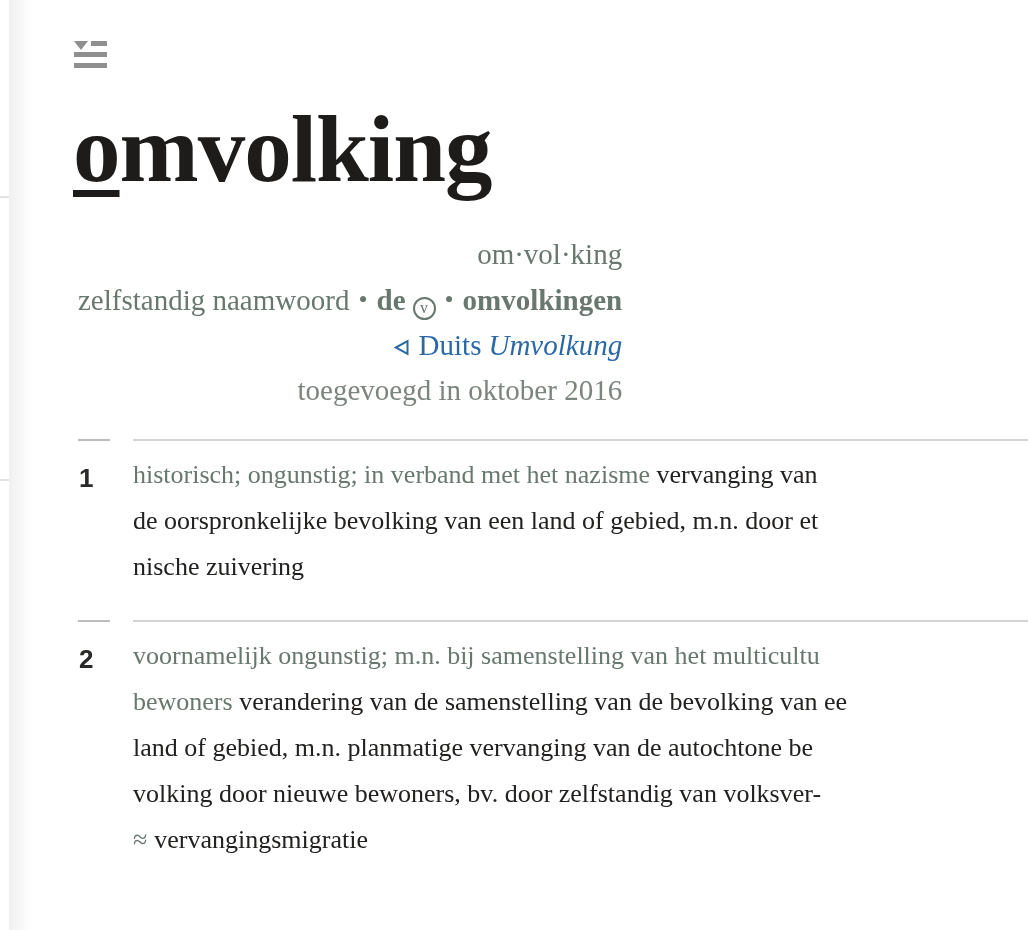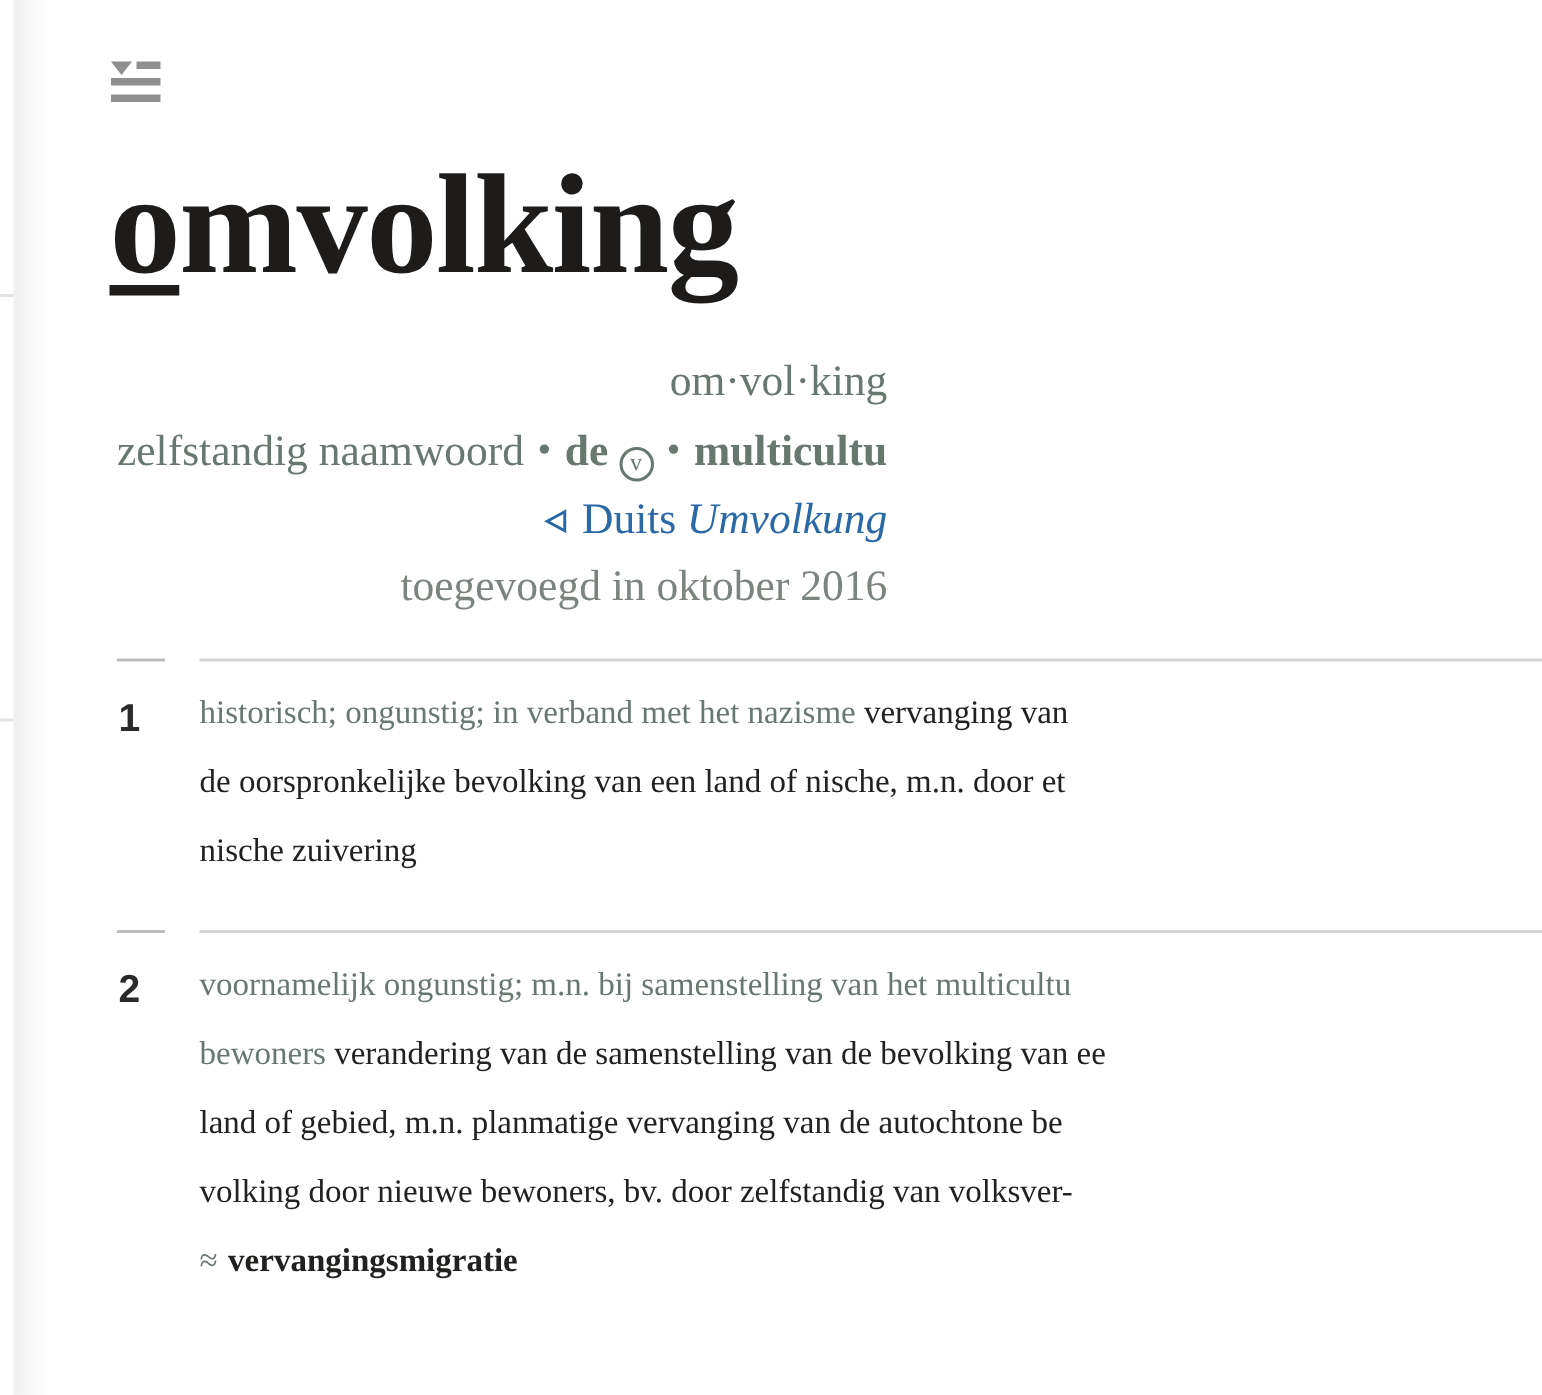--- a/index.html
+++ b/index.html
@@ -64,26 +64,26 @@
   
   .rule-short { position: absolute; left: 78px; width: 32px; height: 2px; background: #bdbdbd; }
   .rule-long  { position: absolute; left: 133px; width: 980px; height: 2px; background: #d4d4d4; }
 
   
   .sense-number {
     position: absolute; left: 79px;
     font-family: "Liberation Sans", "DejaVu Sans", sans-serif;
     font-weight: 700; font-size: 26px; line-height: 28px; color: #2a2a28;
   }
-  .sense-body { position: absolute; left: 133px; font-size: 22px; line-height: 46px; }
+  .sense-body { position: absolute; left: 133px; font-size: 26px; line-height: 46px; }
   .sense-line { white-space: nowrap; color: #22211f; }
   .seg-label { color: #68786f; }
   .seg-def { color: #22211f; }
   .seg-approx { color: #68786f; margin-right: 7px; }
-  .seg-syn { color: #22211f; font-weight: 700; }
+  .seg-syn { color: #22211f; font-weight: 400; }
 </style>
 </head>
 <body>
 
 <div class="stage">
 
   <div class="edge-shadow"></div>
   <div class="edge-divider d1"></div>
   <div class="edge-divider d2"></div>
 
@@ -97,38 +97,38 @@
   </button>
 
   <h1 class="headword"><span class="hw-stress">o</span><span>mvolking</span></h1>
 
   <div class="meta">
     <div class="meta-line">om·vol·king</div>
 
     <div class="meta-line grammar">
       <span>zelfstandig naamwoord</span><span class="bullet">•</span><span class="article">de</span><span class="gender-badge">
           <span>v</span>
-        </span><span class="bullet">•</span><span class="plural">multicultu</span>
+        </span><span class="bullet">•</span><span class="plural">omvolkingen</span>
     </div>
 
     <div class="meta-line etymology">
       <span class="ety-marker"><svg width="17" height="17" viewBox="0 0 17 17" style="vertical-align:-1px">
             <path d="M14.5 2.2 L2.8 8.5 L14.5 14.8 Z" fill="none" stroke="#2a68a6" stroke-width="2"></path>
           </svg></span><span>Duits</span><span class="ety-origin">Umvolkung</span>
     </div>
 
     <div class="meta-line added-line">toegevoegd in oktober 2016</div>
   </div>
 
   <div class="rule-short" style="top:439px"></div>
   <div class="rule-long" style="top:439px"></div>
   <div class="sense-number" style="top:464px">1</div>
   <div class="sense-body" style="top:452px">
     <div class="sense-line"><span class="seg-label">historisch; ongunstig; in verband met het nazisme</span> <span class="seg-def">vervanging van</span></div>
-    <div class="sense-line"><span class="seg-def">de oorspronkelijke bevolking van een land of nische, m.n. door et</span></div>
+    <div class="sense-line"><span class="seg-def">de oorspronkelijke bevolking van een land of gebied, m.n. door et</span></div>
     <div class="sense-line"><span class="seg-def">nische zuivering</span></div>
   </div>
 
   <div class="rule-short" style="top:620px"></div>
   <div class="rule-long" style="top:620px"></div>
   <div class="sense-number" style="top:645px">2</div>
   <div class="sense-body" style="top:633px">
     <div class="sense-line"><span class="seg-label">voornamelijk ongunstig; m.n. bij samenstelling van het multicultu</span></div>
     <div class="sense-line"><span class="seg-label">bewoners</span> <span class="seg-def">verandering van de samenstelling van de bevolking van ee</span></div>
     <div class="sense-line"><span class="seg-def">land of gebied, m.n. planmatige vervanging van de autochtone be</span></div>

